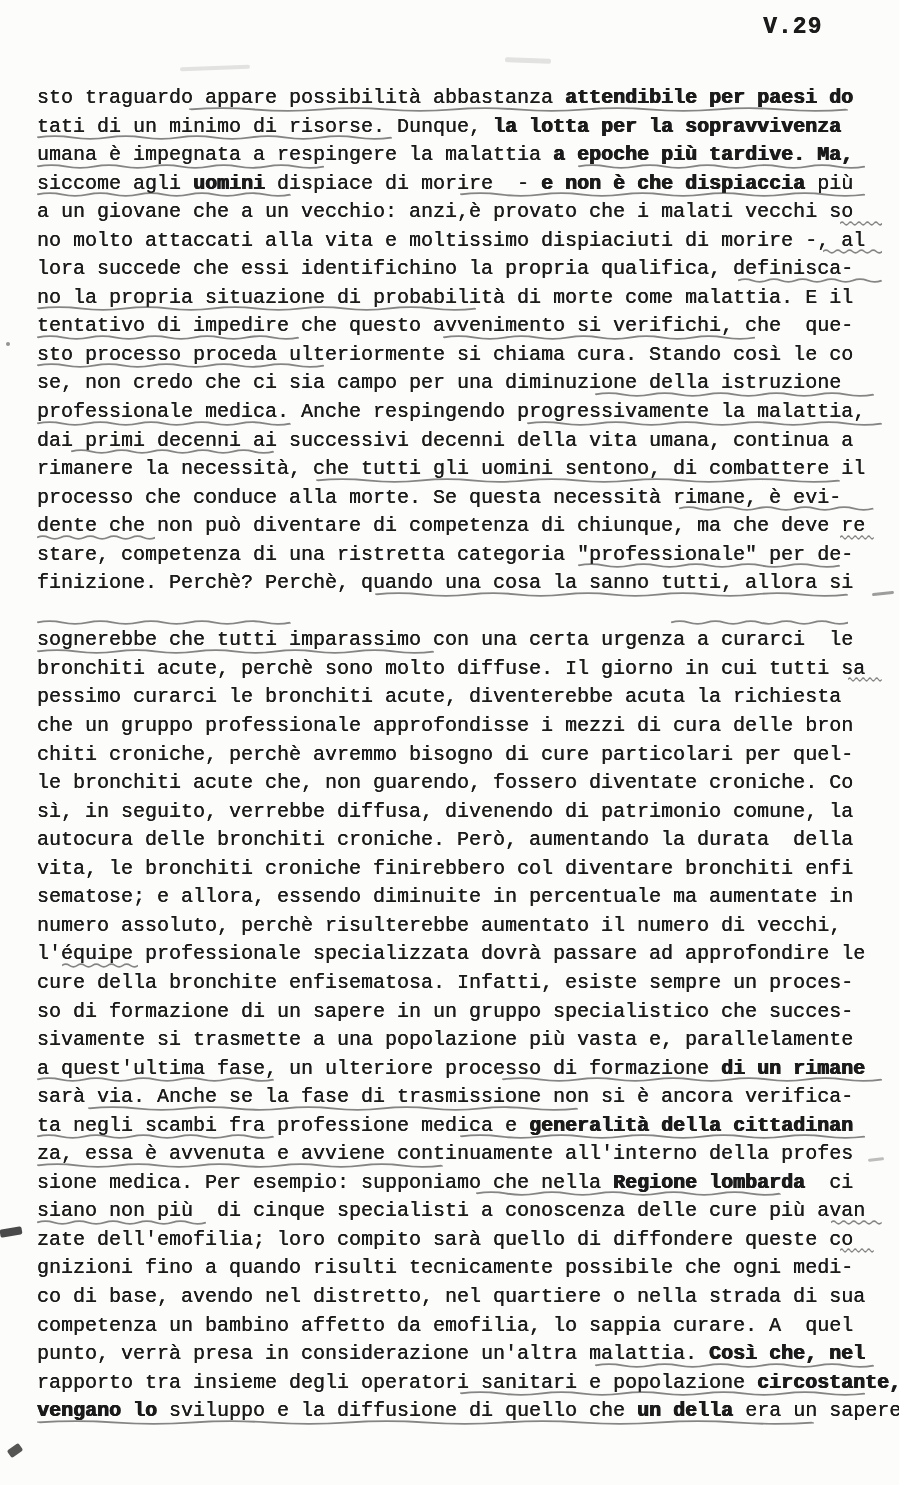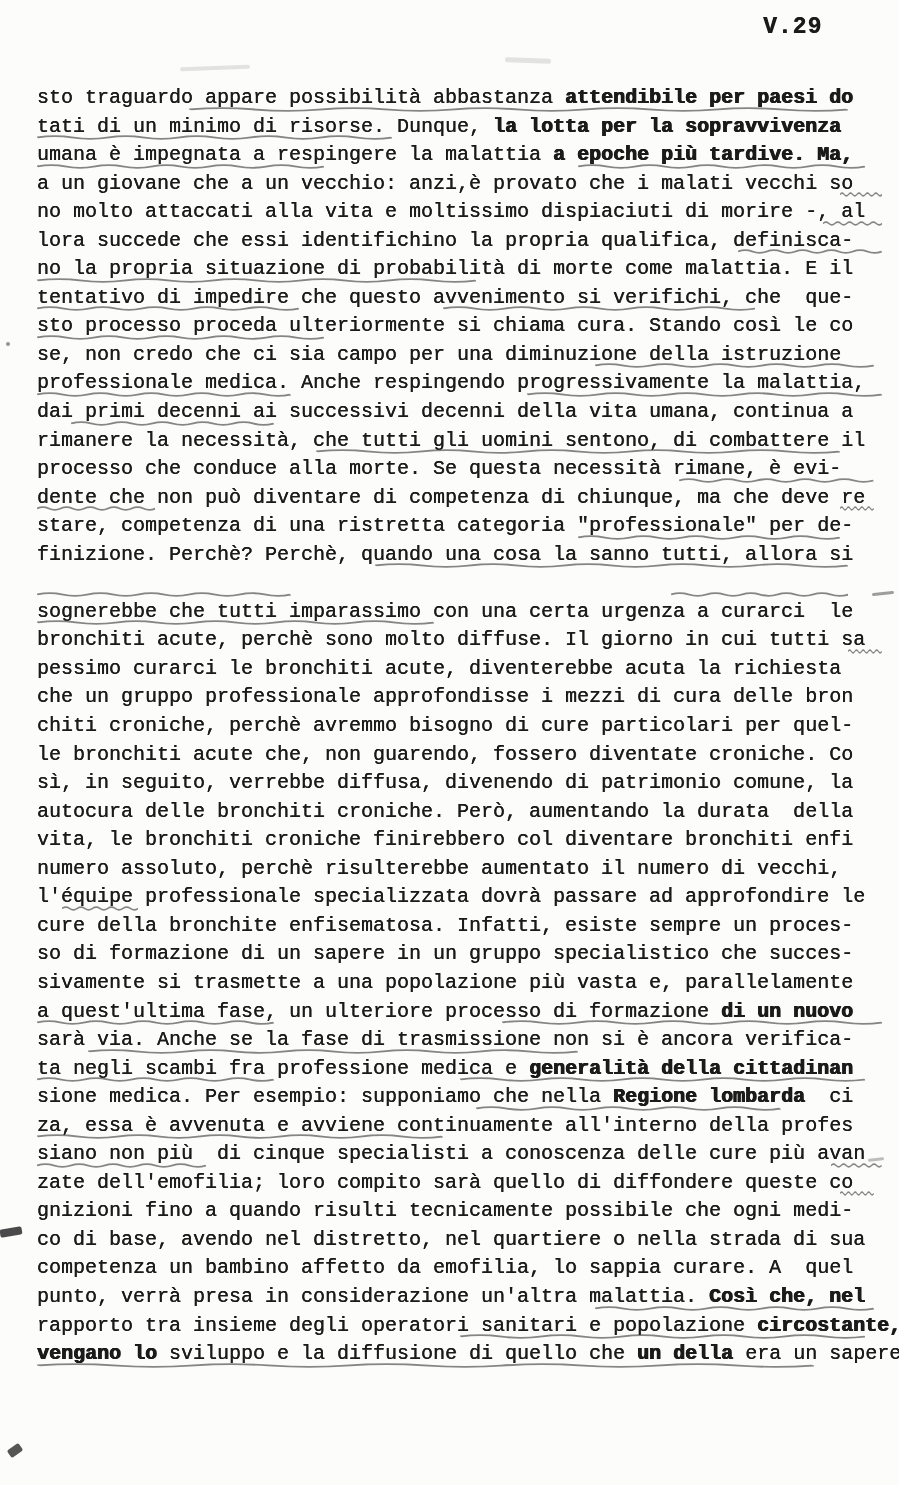--- a/index.html
+++ b/index.html
@@ -64,20 +64,25 @@
             <path d="M0 4q6 -3 12 0t12 0t12 0t12 0t12 0t12 0t12 0t12 0t12 0t12 0" fill="none" stroke="currentColor" stroke-width="2.1"></path>
           </svg></i></div>
       <div class="line"><span>tati di un minimo di risorse. Dunque, <b class="ovr">la lotta per la sopravvivenza</b></span><i class="mark" style="left: 0%; width: 42%;"><svg viewBox="0 0 120 8" preserveAspectRatio="none">
             <path d="M0 4q6 -3 12 0t12 0t12 0t12 0t12 0t12 0t12 0t12 0t12 0t12 0" fill="none" stroke="currentColor" stroke-width="2.1"></path>
           </svg></i></div>
       <div class="line"><span>umana è impegnata a respingere la malattia <b class="ovr">a epoche più tardive. Ma,</b></span><i class="mark" style="left: 0%; width: 34%;"><svg viewBox="0 0 120 8" preserveAspectRatio="none">
             <path d="M0 4q6 -3 12 0t12 0t12 0t12 0t12 0t12 0t12 0t12 0t12 0t12 0" fill="none" stroke="currentColor" stroke-width="2.1"></path>
           </svg></i><i class="mark" style="left: 64%; width: 34%;"><svg viewBox="0 0 120 8" preserveAspectRatio="none">
             <path d="M0 4q6 -3 12 0t12 0t12 0t12 0t12 0t12 0t12 0t12 0t12 0t12 0" fill="none" stroke="currentColor" stroke-width="2.1"></path>
           </svg></i></div>
+      <div class="line"><span>siccome agli <b class="ovr">uomini</b> dispiace di morire  - <b class="ovr">e non è che dispiaccia</b> più</span><i class="mark" style="left: 0%; width: 30%;"><svg viewBox="0 0 120 8" preserveAspectRatio="none">
+            <path d="M0 4q6 -3 12 0t12 0t12 0t12 0t12 0t12 0t12 0t12 0t12 0t12 0" fill="none" stroke="currentColor" stroke-width="2.1"></path>
+          </svg></i><i class="mark" style="left: 50%; width: 48%;"><svg viewBox="0 0 120 8" preserveAspectRatio="none">
+            <path d="M0 4q6 -3 12 0t12 0t12 0t12 0t12 0t12 0t12 0t12 0t12 0t12 0" fill="none" stroke="currentColor" stroke-width="2.1"></path>
+          </svg></i></div>
       <div class="line"><span>a un giovane che a un vecchio: anzi,è provato che i malati vecchi so</span><i class="mark" style="left: 95%; width: 5%;"><svg viewBox="0 0 120 8" preserveAspectRatio="none">
             <path d="M0 4q6 -3 12 0t12 0t12 0t12 0t12 0t12 0t12 0t12 0t12 0t12 0" fill="none" stroke="currentColor" stroke-width="2.1"></path>
           </svg></i></div>
       <div class="line"><span>no molto attaccati alla vita e moltissimo dispiaciuti di morire -, al</span><i class="mark" style="left: 93%; width: 7%;"><svg viewBox="0 0 120 8" preserveAspectRatio="none">
             <path d="M0 4q6 -3 12 0t12 0t12 0t12 0t12 0t12 0t12 0t12 0t12 0t12 0" fill="none" stroke="currentColor" stroke-width="2.1"></path>
           </svg></i></div>
       <div class="line"><span>lora succede che essi identifichino la propria qualifica, definisca-</span><i class="mark" style="left: 83%; width: 17%;"><svg viewBox="0 0 120 8" preserveAspectRatio="none">
             <path d="M0 4q6 -3 12 0t12 0t12 0t12 0t12 0t12 0t12 0t12 0t12 0t12 0" fill="none" stroke="currentColor" stroke-width="2.1"></path>
           </svg></i></div>
       <div class="line"><span>no la propria situazione di probabilità di morte come malattia. E il</span><i class="mark" style="left: 0%; width: 52%;"><svg viewBox="0 0 120 8" preserveAspectRatio="none">
@@ -130,44 +135,45 @@
       <div class="line"><span>bronchiti acute, perchè sono molto diffuse. Il giorno in cui tutti sa</span><i class="mark" style="left: 96%; width: 4%;"><svg viewBox="0 0 120 8" preserveAspectRatio="none">
             <path d="M0 4q6 -3 12 0t12 0t12 0t12 0t12 0t12 0t12 0t12 0t12 0t12 0" fill="none" stroke="currentColor" stroke-width="2.1"></path>
           </svg></i></div>
       <div class="line"><span>pessimo curarci le bronchiti acute, diventerebbe acuta la richiesta</span></div>
       <div class="line"><span>che un gruppo professionale approfondisse i mezzi di cura delle bron</span></div>
       <div class="line"><span>chiti croniche, perchè avremmo bisogno di cure particolari per quel-</span></div>
       <div class="line"><span>le bronchiti acute che, non guarendo, fossero diventate croniche. Co</span></div>
       <div class="line"><span>sì, in seguito, verrebbe diffusa, divenendo di patrimonio comune, la</span></div>
       <div class="line"><span>autocura delle bronchiti croniche. Però, aumentando la durata  della</span></div>
       <div class="line"><span>vita, le bronchiti croniche finirebbero col diventare bronchiti enfi</span></div>
+      <div class="line"><span>sematose; e allora, essendo diminuite in percentuale ma aumentate in</span></div>
       <div class="line"><span>numero assoluto, perchè risulterebbe aumentato il numero di vecchi,</span></div>
       <div class="line"><span>l'équipe professionale specializzata dovrà passare ad approfondire le</span><i class="mark" style="left: 3%; width: 9%;"><svg viewBox="0 0 120 8" preserveAspectRatio="none">
             <path d="M0 4q6 -3 12 0t12 0t12 0t12 0t12 0t12 0t12 0t12 0t12 0t12 0" fill="none" stroke="currentColor" stroke-width="2.1"></path>
           </svg></i></div>
       <div class="line"><span>cure della bronchite enfisematosa. Infatti, esiste sempre un proces-</span></div>
       <div class="line"><span>so di formazione di un sapere in un gruppo specialistico che succes-</span></div>
       <div class="line"><span>sivamente si trasmette a una popolazione più vasta e, parallelamente</span></div>
-      <div class="line"><span>a quest'ultima fase, un ulteriore processo di formazione <b class="ovr">di un nuovo</b></span><i class="mark" style="left: 0%; width: 28%;"><svg viewBox="0 0 120 8" preserveAspectRatio="none">
+      <div class="line"><span>a quest'ultima fase, un ulteriore processo di formazione <b class="ovr">di un rimane</b></span><i class="mark" style="left: 0%; width: 28%;"><svg viewBox="0 0 120 8" preserveAspectRatio="none">
             <path d="M0 4q6 -3 12 0t12 0t12 0t12 0t12 0t12 0t12 0t12 0t12 0t12 0" fill="none" stroke="currentColor" stroke-width="2.1"></path>
           </svg></i><i class="mark" style="left: 55%; width: 45%;"><svg viewBox="0 0 120 8" preserveAspectRatio="none">
             <path d="M0 4q6 -3 12 0t12 0t12 0t12 0t12 0t12 0t12 0t12 0t12 0t12 0" fill="none" stroke="currentColor" stroke-width="2.1"></path>
           </svg></i></div>
       <div class="line"><span>sarà via. Anche se la fase di trasmissione non si è ancora verifica-</span><i class="mark" style="left: 6%; width: 58%;"><svg viewBox="0 0 120 8" preserveAspectRatio="none">
             <path d="M0 4q6 -3 12 0t12 0t12 0t12 0t12 0t12 0t12 0t12 0t12 0t12 0" fill="none" stroke="currentColor" stroke-width="2.1"></path>
           </svg></i></div>
       <div class="line"><span>ta negli scambi fra professione medica e <b class="ovr">generalità della cittadinan</b></span><i class="mark" style="left: 0%; width: 28%;"><svg viewBox="0 0 120 8" preserveAspectRatio="none">
             <path d="M0 4q6 -3 12 0t12 0t12 0t12 0t12 0t12 0t12 0t12 0t12 0t12 0" fill="none" stroke="currentColor" stroke-width="2.1"></path>
           </svg></i><i class="mark" style="left: 50%; width: 48%;"><svg viewBox="0 0 120 8" preserveAspectRatio="none">
             <path d="M0 4q6 -3 12 0t12 0t12 0t12 0t12 0t12 0t12 0t12 0t12 0t12 0" fill="none" stroke="currentColor" stroke-width="2.1"></path>
           </svg></i></div>
+      <div class="line"><span>za, essa è avvenuta e avviene continuamente all'interno della profes</span><i class="mark" style="left: 0%; width: 48%;"><svg viewBox="0 0 120 8" preserveAspectRatio="none">
+            <path d="M0 4q6 -3 12 0t12 0t12 0t12 0t12 0t12 0t12 0t12 0t12 0t12 0" fill="none" stroke="currentColor" stroke-width="2.1"></path>
+          </svg></i></div>
       <div class="line"><span>sione medica. Per esempio: supponiamo che nella <b class="ovr">Regione lombarda</b>  ci</span><i class="mark" style="left: 52%; width: 36%;"><svg viewBox="0 0 120 8" preserveAspectRatio="none">
-            <path d="M0 4q6 -3 12 0t12 0t12 0t12 0t12 0t12 0t12 0t12 0t12 0t12 0" fill="none" stroke="currentColor" stroke-width="2.1"></path>
-          </svg></i></div>
-      <div class="line"><span>za, essa è avvenuta e avviene continuamente all'interno della profes</span><i class="mark" style="left: 0%; width: 48%;"><svg viewBox="0 0 120 8" preserveAspectRatio="none">
             <path d="M0 4q6 -3 12 0t12 0t12 0t12 0t12 0t12 0t12 0t12 0t12 0t12 0" fill="none" stroke="currentColor" stroke-width="2.1"></path>
           </svg></i></div>
       <div class="line"><span>siano non più  di cinque specialisti a conoscenza delle cure più avan</span><i class="mark" style="left: 0%; width: 20%;"><svg viewBox="0 0 120 8" preserveAspectRatio="none">
             <path d="M0 4q6 -3 12 0t12 0t12 0t12 0t12 0t12 0t12 0t12 0t12 0t12 0" fill="none" stroke="currentColor" stroke-width="2.1"></path>
           </svg></i><i class="mark" style="left: 94%; width: 6%;"><svg viewBox="0 0 120 8" preserveAspectRatio="none">
             <path d="M0 4q6 -3 12 0t12 0t12 0t12 0t12 0t12 0t12 0t12 0t12 0t12 0" fill="none" stroke="currentColor" stroke-width="2.1"></path>
           </svg></i></div>
       <div class="line"><span>zate dell'emofilia; loro compito sarà quello di diffondere queste co</span><i class="mark" style="left: 95%; width: 4%;"><svg viewBox="0 0 120 8" preserveAspectRatio="none">
             <path d="M0 4q6 -3 12 0t12 0t12 0t12 0t12 0t12 0t12 0t12 0t12 0t12 0" fill="none" stroke="currentColor" stroke-width="2.1"></path>
           </svg></i></div>

